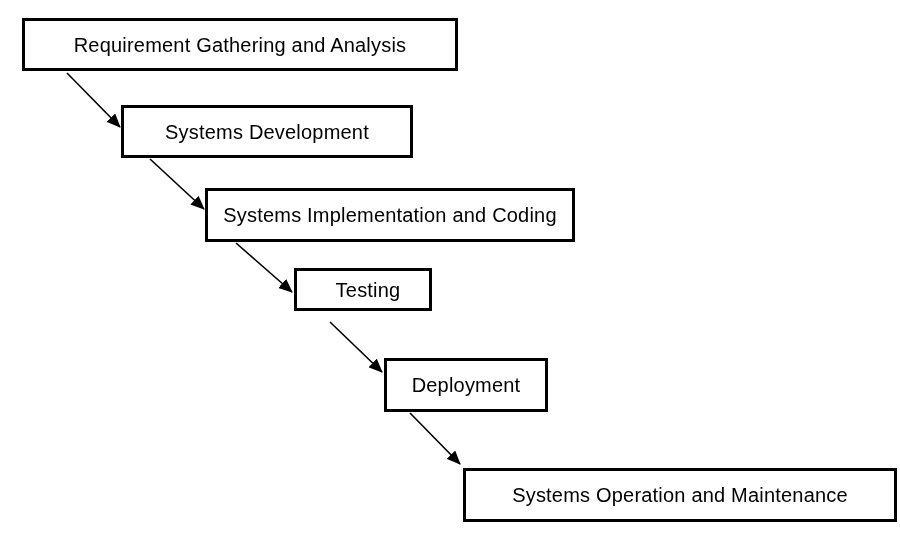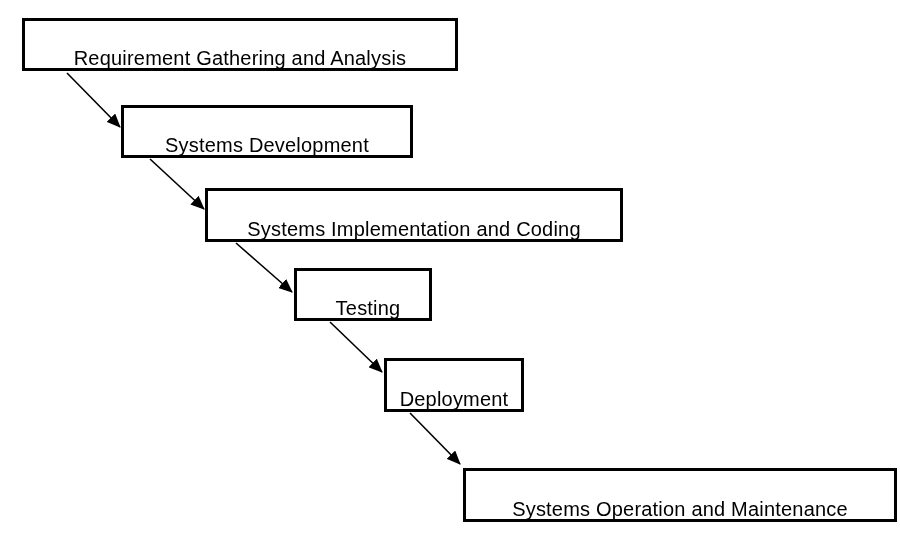--- a/index.html
+++ b/index.html
@@ -22,36 +22,36 @@
     width: 900px;
     height: 546px;
     pointer-events: none;
   }
   .step-box {
     position: absolute;
     box-sizing: border-box;
     background: #ffffff;
     border: 3px solid #000000;
     display: flex;
-    align-items: flex-end;
+    align-items: center;
     justify-content: center;
   }
   .step-label {
     color: #000000;
     font-size: 20px;
     line-height: 1;
     white-space: nowrap;
     letter-spacing: 0.2px;
   }
   
   .box-1 { left: 22px;  top: 18px;  width: 436px; height: 53px; }
   .box-2 { left: 121px; top: 105px; width: 292px; height: 53px; }
-  .box-3 { left: 205px; top: 188px; width: 418px; height: 54px; }
-  .box-4 { left: 294px; top: 268px; width: 138px; height: 53px; padding-left: 10px; }
-  .box-5 { left: 384px; top: 358px; width: 140px; height: 54px; }
+  .box-3 { left: 205px; top: 188px; width: 370px; height: 54px; }
+  .box-4 { left: 294px; top: 268px; width: 138px; height: 43px; padding-left: 10px; }
+  .box-5 { left: 384px; top: 358px; width: 164px; height: 54px; }
   .box-6 { left: 463px; top: 468px; width: 434px; height: 54px; }
 </style>
 </head>
 <body>
 
 <div class="canvas">
 
   <svg class="arrow-layer" width="900" height="546" viewBox="0 0 900 546" xmlns="http://www.w3.org/2000/svg">
     <defs>
       <marker id="ah" viewBox="0 0 14 12" refX="13" refY="6" markerWidth="14" markerHeight="12" markerUnits="userSpaceOnUse" orient="auto">

